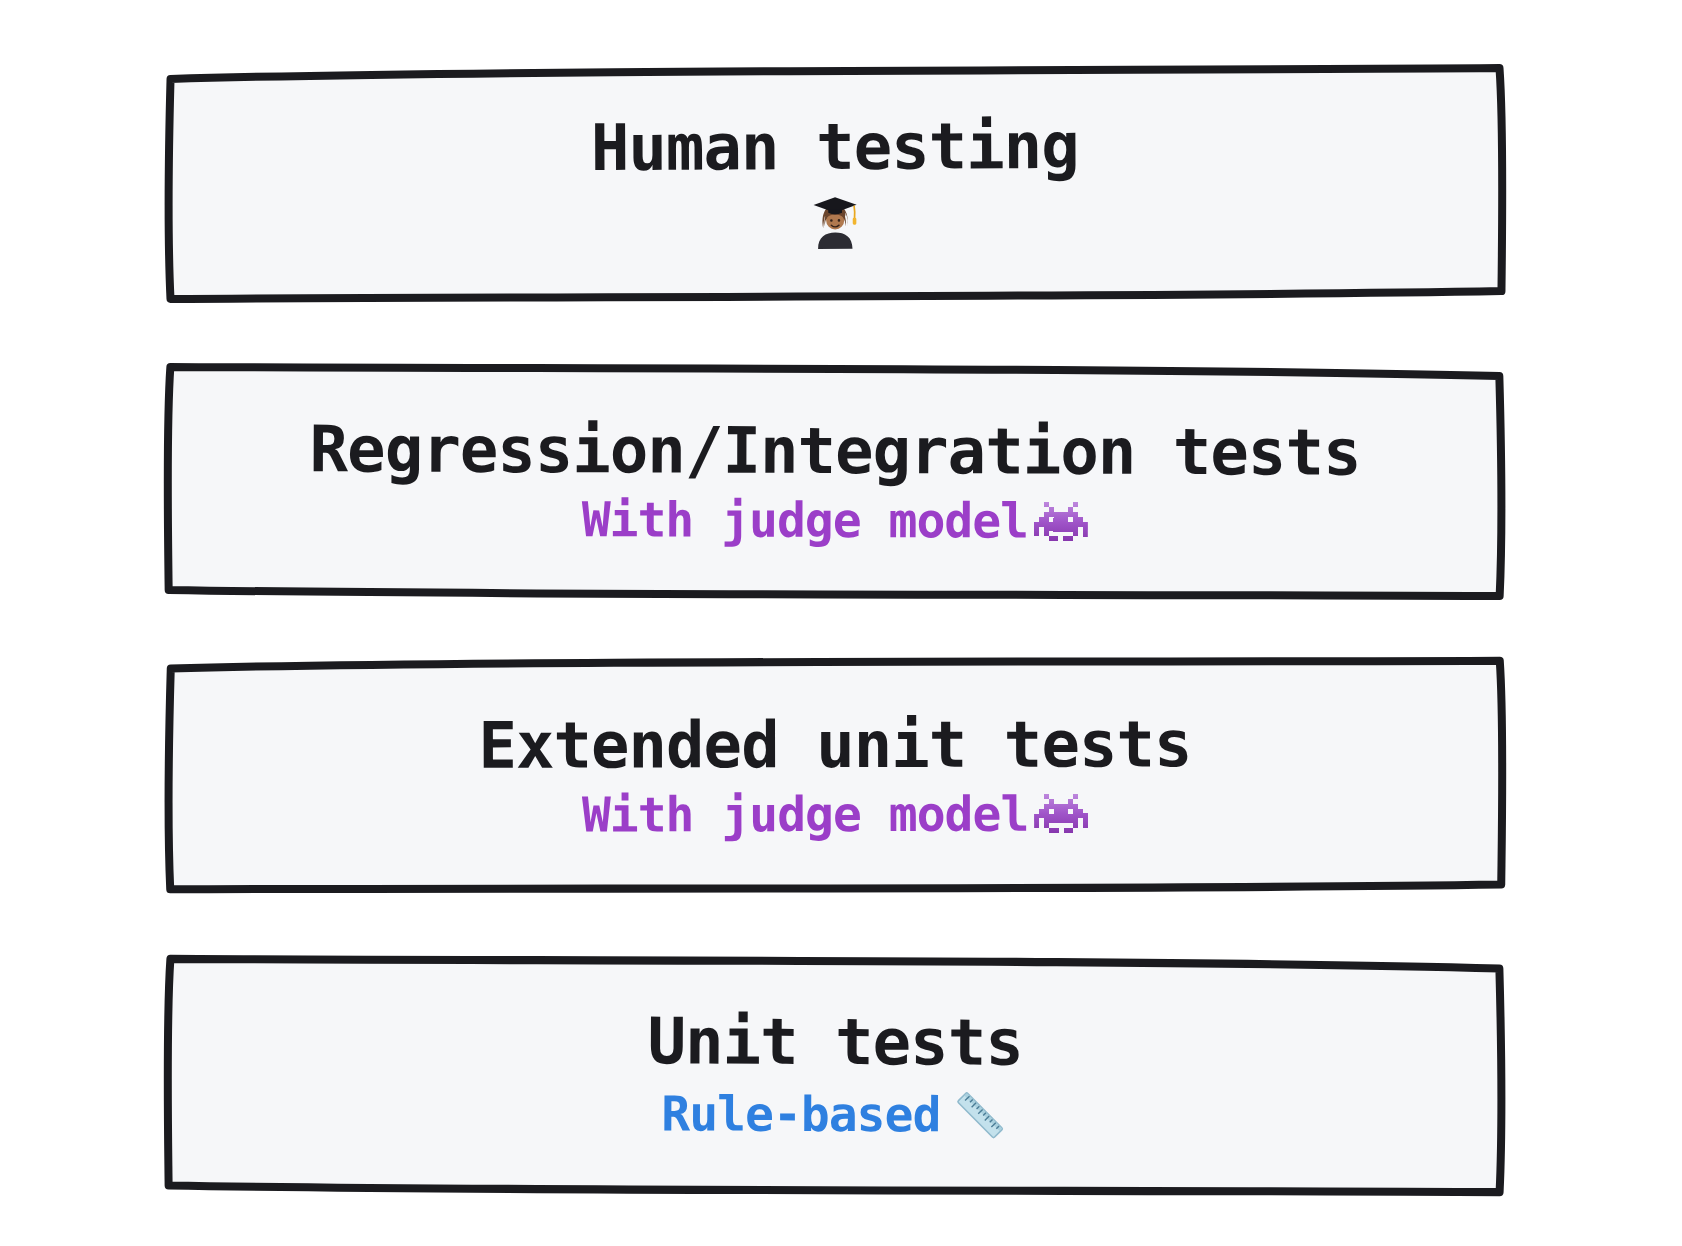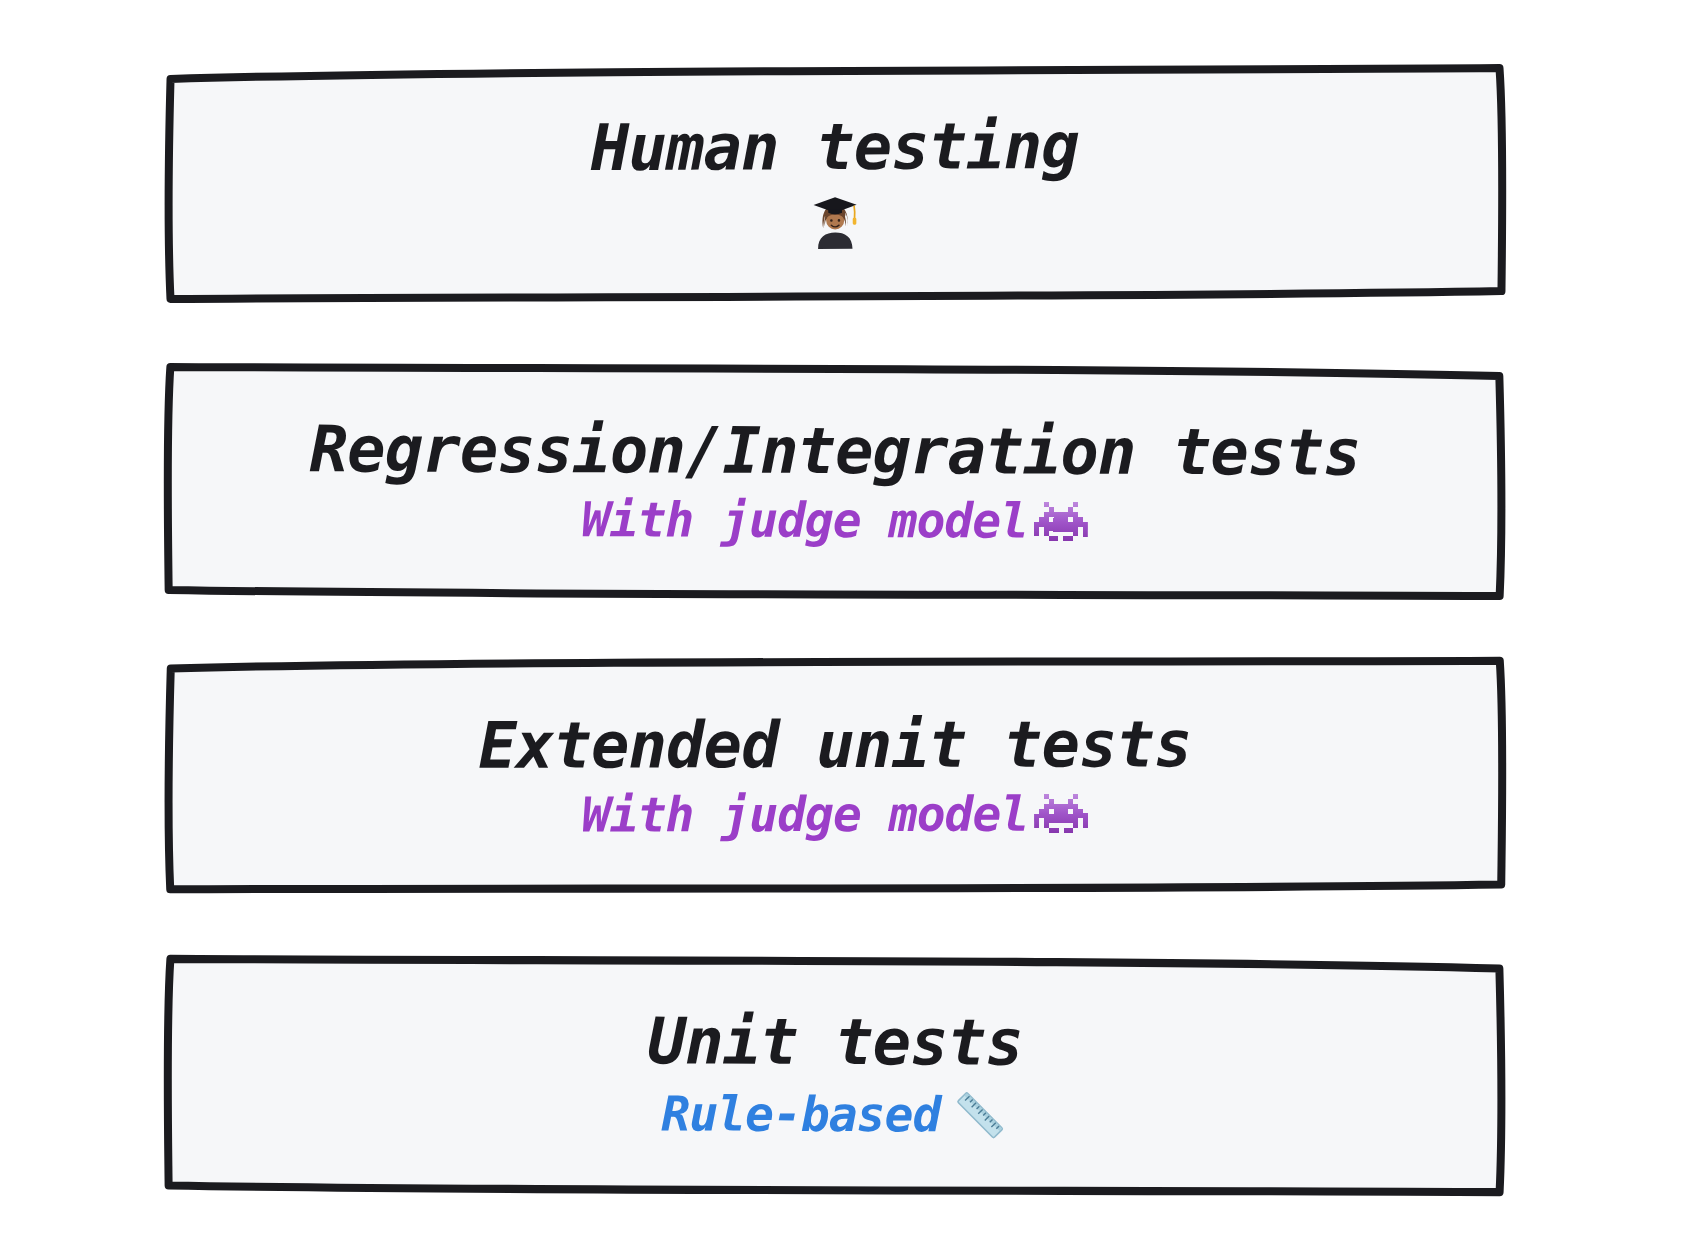--- a/index.html
+++ b/index.html
@@ -9,21 +9,21 @@
     --blue:#2f80e0;
     --bg:#ffffff;
   }
   *{margin:0;padding:0;box-sizing:border-box;}
   html,body{width:1682px;height:1246px;}
   body{
     background:var(--bg);
     font-family:"DejaVu Sans Mono","Liberation Mono",monospace;
     overflow:hidden;
   }
-  .canvas{position:relative;width:1682px;height:996px;background:var(--bg);font-style:italic;}
+  .canvas{position:relative;width:1682px;height:996px;background:var(--bg);}
   .sketch-box{
     position:absolute;
     left:160px;
     width:1350px;
     height:244px;
   }
   .sketch-box.b1{top:62px;transform:rotate(-0.25deg);}
   .sketch-box.b2{top:360px;height:244px;transform:rotate(0.18deg);}
   .sketch-box.b3{top:653px;height:245px;transform:rotate(-0.12deg);}
   .sketch-box.b4{top:952px;height:248px;transform:rotate(0.2deg);}

